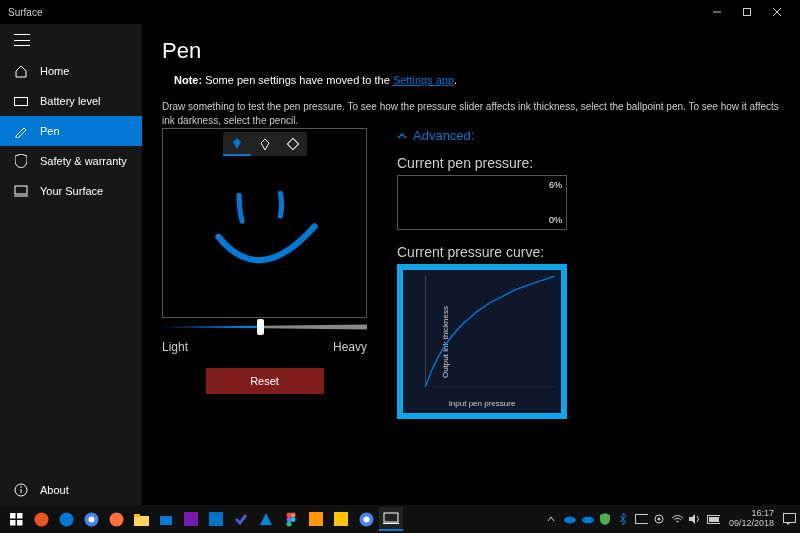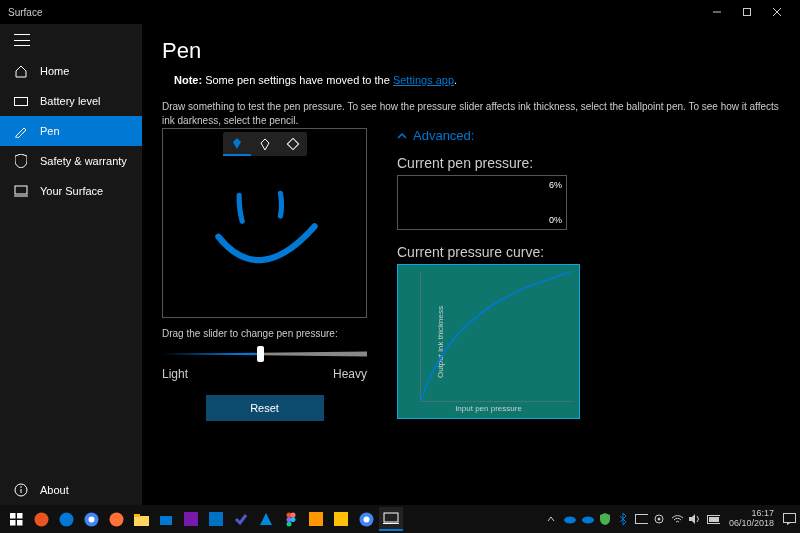--- a/index.html
+++ b/index.html
@@ -31,27 +31,27 @@
     .draw-area { width: 205px; height: 190px; border: 1px solid #555; background: #000; position: relative; }
     .tool-bar { position: absolute; top: 3px; left: 50%; transform: translateX(-50%); display: flex; gap: 0; background: #222; border-radius: 2px; }
     .tool-btn { width: 28px; height: 24px; display: flex; align-items: center; justify-content: center; }
     .tool-btn.active { border-bottom: 2px solid #0078d4; }
     .smile { position: absolute; left: 18%; top: 30%; width: 64%; height: 55%; }
     .slider-label { font-size: 10px; margin-top: 10px; margin-bottom: 6px; color:#ccc; }
     .slider-track { position: relative; height: 16px; width: 205px; }
     .slider-wedge { position: absolute; top: 6px; left: 0; width: 100%; height: 6px; }
     .slider-thumb { position: absolute; top: 1px; width: 7px; height: 16px; background: #fff; border-radius: 2px; }
     .slider-ends { display: flex; justify-content: space-between; font-size: 12px; margin-top: 6px; color:#ccc; }
-    .reset-btn { margin-top: 14px; width: 118px; height: 26px; background: #0c4a6e; color: #fff; border: none; font-size: 11px; cursor: pointer; display:block; margin-left:auto; margin-right:auto; }
+    .reset-btn { margin-top: 14px; width: 118px; height: 26px; background: #7f1d1d; color: #fff; border: none; font-size: 11px; cursor: pointer; display:block; margin-left:auto; margin-right:auto; }
     .adv-header { display: flex; align-items: center; gap: 6px; font-size: 13px; color: #0078d4; cursor: pointer; margin-bottom: 12px; }
     .sub-label { font-size: 14px; color: #ccc; margin-bottom: 4px; }
     .pressure-box { width: 170px; height: 55px; border: 1px solid #555; position: relative; margin-bottom: 14px; background:#000; }
     .pressure-box .p100 { position: absolute; right: 4px; top: 4px; font-size: 9px; }
     .pressure-box .p0 { position: absolute; right: 4px; bottom: 4px; font-size: 9px; }
-    .curve-box { width: 183px; height: 155px; border: 1px solid #0ea5e9; position: relative; background:#0f766e; }
+    .curve-box { width: 170px; height: 155px; border: 6px solid #0ea5e9; position: relative; background:#0f172a; }
     .curve-svg { position: absolute; top: 6px; left: 22px; right: 6px; bottom: 22px; }
     .ylabel { position: absolute; left: 6px; top: 50%; transform: translateY(-50%) rotate(-90deg); transform-origin: center; font-size: 8px; color: #ccc; white-space:nowrap; }
     .xlabel { position: absolute; bottom: 5px; left: 50%; transform: translateX(-50%); font-size: 8px; color: #ccc; }
     .taskbar { position: absolute; bottom: 0; left: 0; right: 0; height: 28px; background: #101010; display: flex; align-items: center; justify-content: space-between; padding: 8px 4px; }
     .task-left { display: flex; align-items: center; gap: 1px; }
     .task-item { width: 24px; height: 24px; display: flex; align-items: center; justify-content: center; font-size: 12px; }
     .task-item.active { border-bottom: 2px solid #0078d4; background:#222; }
     .task-right { display: flex; align-items: center; gap: 5px; color: #ccc; font-size: 9px; }
     .sys-icon { width: 13px; height: 13px; display:flex; align-items:center; justify-content:center; }
     .clock { text-align: right; line-height: 1.1; padding: 0 4px; font-size: 9px; }
@@ -173,21 +173,20 @@
                   <rect x="3" y="3" width="8" height="8" transform="rotate(45 7 7)" fill="none" stroke="#fff"></rect>
                 </svg>
               </div>
           </div>
           <svg class="smile" viewBox="0 0 100 100">
             <path d="M 25 10 Q 25 25 28 35" stroke="#0078d4" stroke-width="5" fill="none" stroke-linecap="round"></path>
             <path d="M 65 8 Q 67 20 65 30" stroke="#0078d4" stroke-width="5" fill="none" stroke-linecap="round"></path>
             <path d="M 5 50 Q 45 100 98 40" stroke="#0078d4" stroke-width="6" fill="none" stroke-linecap="round"></path>
           </svg>
         </div>
-        <div class="slider-label">Drag the slider to change pen pressure:</div>
         <div class="slider-track">
           <svg class="slider-wedge" viewBox="0 0 205 12" preserveAspectRatio="none">
             <polygon id="wedge-left" fill="#0078d4" points="0,6 98.39999999999999,3.6 98.39999999999999,8.4"></polygon>
             <polygon id="wedge-right" fill="#888" points="98.39999999999999,3.6 205,1 205,11 98.39999999999999,8.4"></polygon>
           </svg>
           <div class="slider-thumb" id="slider-thumb" style="left: 95.4px;"></div>
         </div>
         <div class="slider-ends">
           <span>Light</span>
           <span>Heavy</span>
@@ -366,21 +365,21 @@
       </span>
     <span class="sys-icon">
         <svg width="16" height="9">
           <rect x="0.5" y="0.5" width="13" height="8" stroke="#ccc" fill="none"></rect>
           <rect x="14" y="2.5" width="1.5" height="4" fill="#ccc"></rect>
           <rect x="2" y="2" width="10" height="5" fill="#ccc"></rect>
         </svg>
       </span>
     <div class="clock">
       <div>16:17</div>
-      <div>06/10/2018</div>
+      <div>09/12/2018</div>
     </div>
     <span class="sys-icon">
         <svg width="13" height="12">
           <rect x="0.5" y="0.5" width="12" height="9" stroke="#ccc" fill="none"></rect>
           <path d="M4 9.5 L4 12 L8 9.5" fill="#ccc"></path>
         </svg>
       </span>
   </div>
 </div>
 

